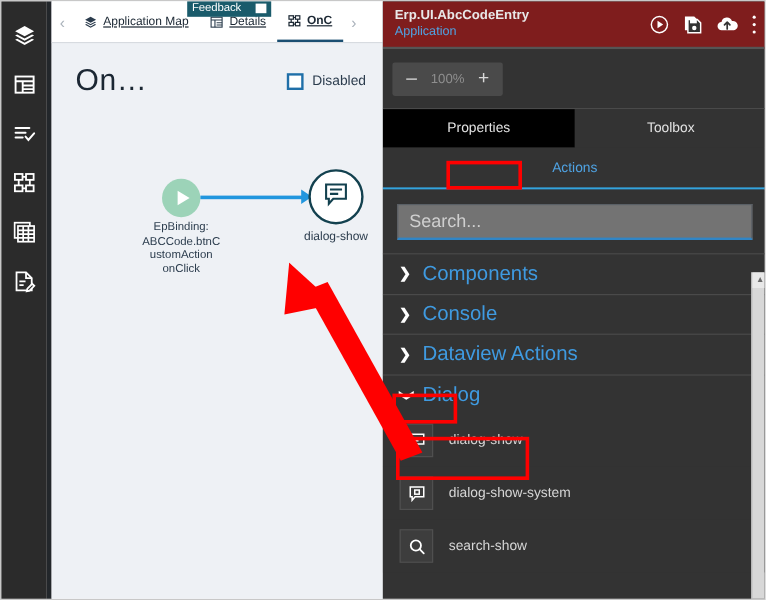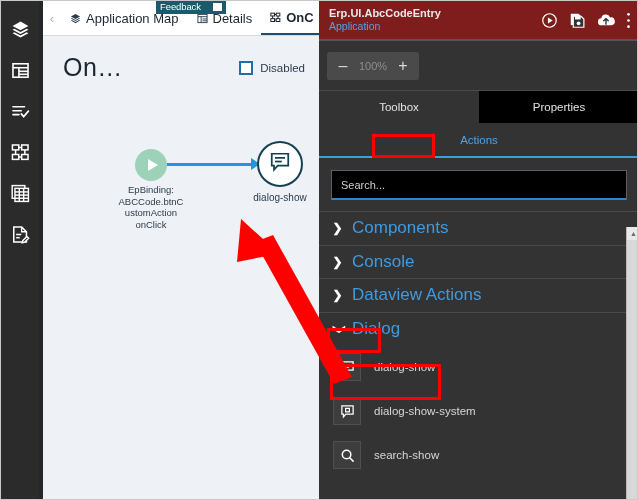--- a/index.html
+++ b/index.html
@@ -84,21 +84,21 @@
     padding: 0 9px;
     white-space: nowrap;
     box-sizing: border-box;
     color: #1b2733;
   }
   .tab.active {
     border-bottom: 2px solid #1b4f72;
     font-weight: bold;
   }
   .tab .ti { display: flex; color:#2b3c4d; }
-  .tab-label { font-size: 13px; }
+  .tab-label { font-size: 10px; text-decoration: underline; }
 
   .feedback-tag {
     position: absolute;
     left: 155px; top: 0px;
     background: #1a5b6b;
     color: #ffffff;
     font-size: 9.5px;
     padding: 1px 4px 2px 4px;
     display: flex;
     align-items: center;
@@ -294,25 +294,25 @@
     pointer-events: none;
     z-index: 20;
   }
 
   .search-wrap {
     padding: 12px 12px 11px 12px;
     background: #333333;
   }
   .search-box {
     height: 30px;
-    background: #000000;
+    background: #737373;
     border: 1px solid #5a6066;
     border-bottom: 2px solid #2f85c6;
     color: #cfcfcf;
-    font-size: 11px;
+    font-size: 15px;
     display: flex;
     align-items: center;
     padding: 0 9px;
     box-sizing: border-box;
   }
 
   .acc-list {
     position: relative;
   }
   .acc-row {
@@ -581,25 +581,25 @@
 
     <div class="zoom-bar">
       <div class="zoom-widget">
         <span class="zoom-btn">–</span>
         <span class="zoom-val">100%</span>
         <span class="zoom-btn">+</span>
       </div>
     </div>
 
     <div class="tab-row">
+      <div class="rp-tab tb-black">
+        <span>Properties</span>
+      </div>
       <div class="rp-tab tb-grey">
         <span>Toolbox</span>
-      </div>
-      <div class="rp-tab tb-black">
-        <span>Properties</span>
       </div>
     </div>
 
     <div class="tab-row sub-row">
       <div class="rp-tab sub active-text">
         <span>Actions</span>
       </div>
     </div>
 
     <div class="search-wrap">

